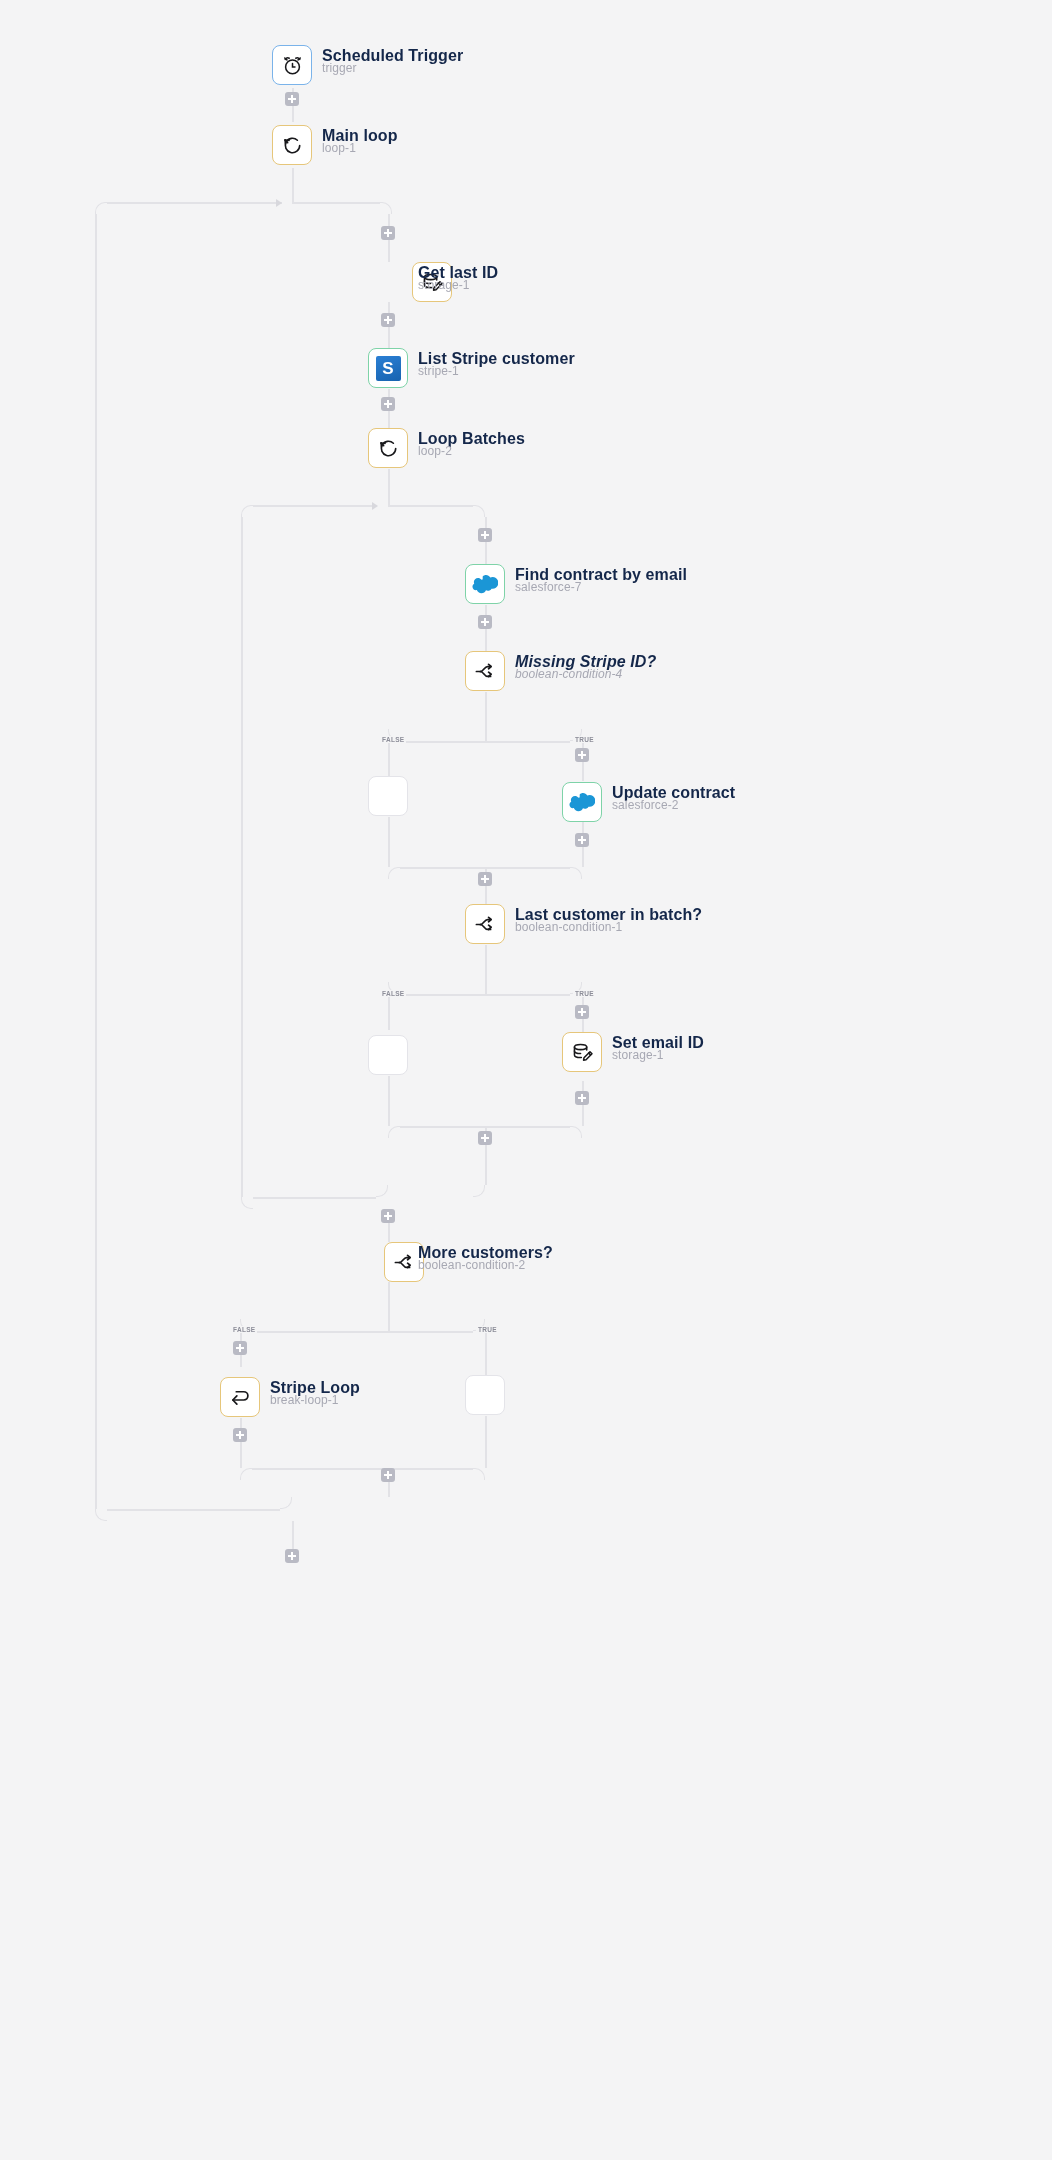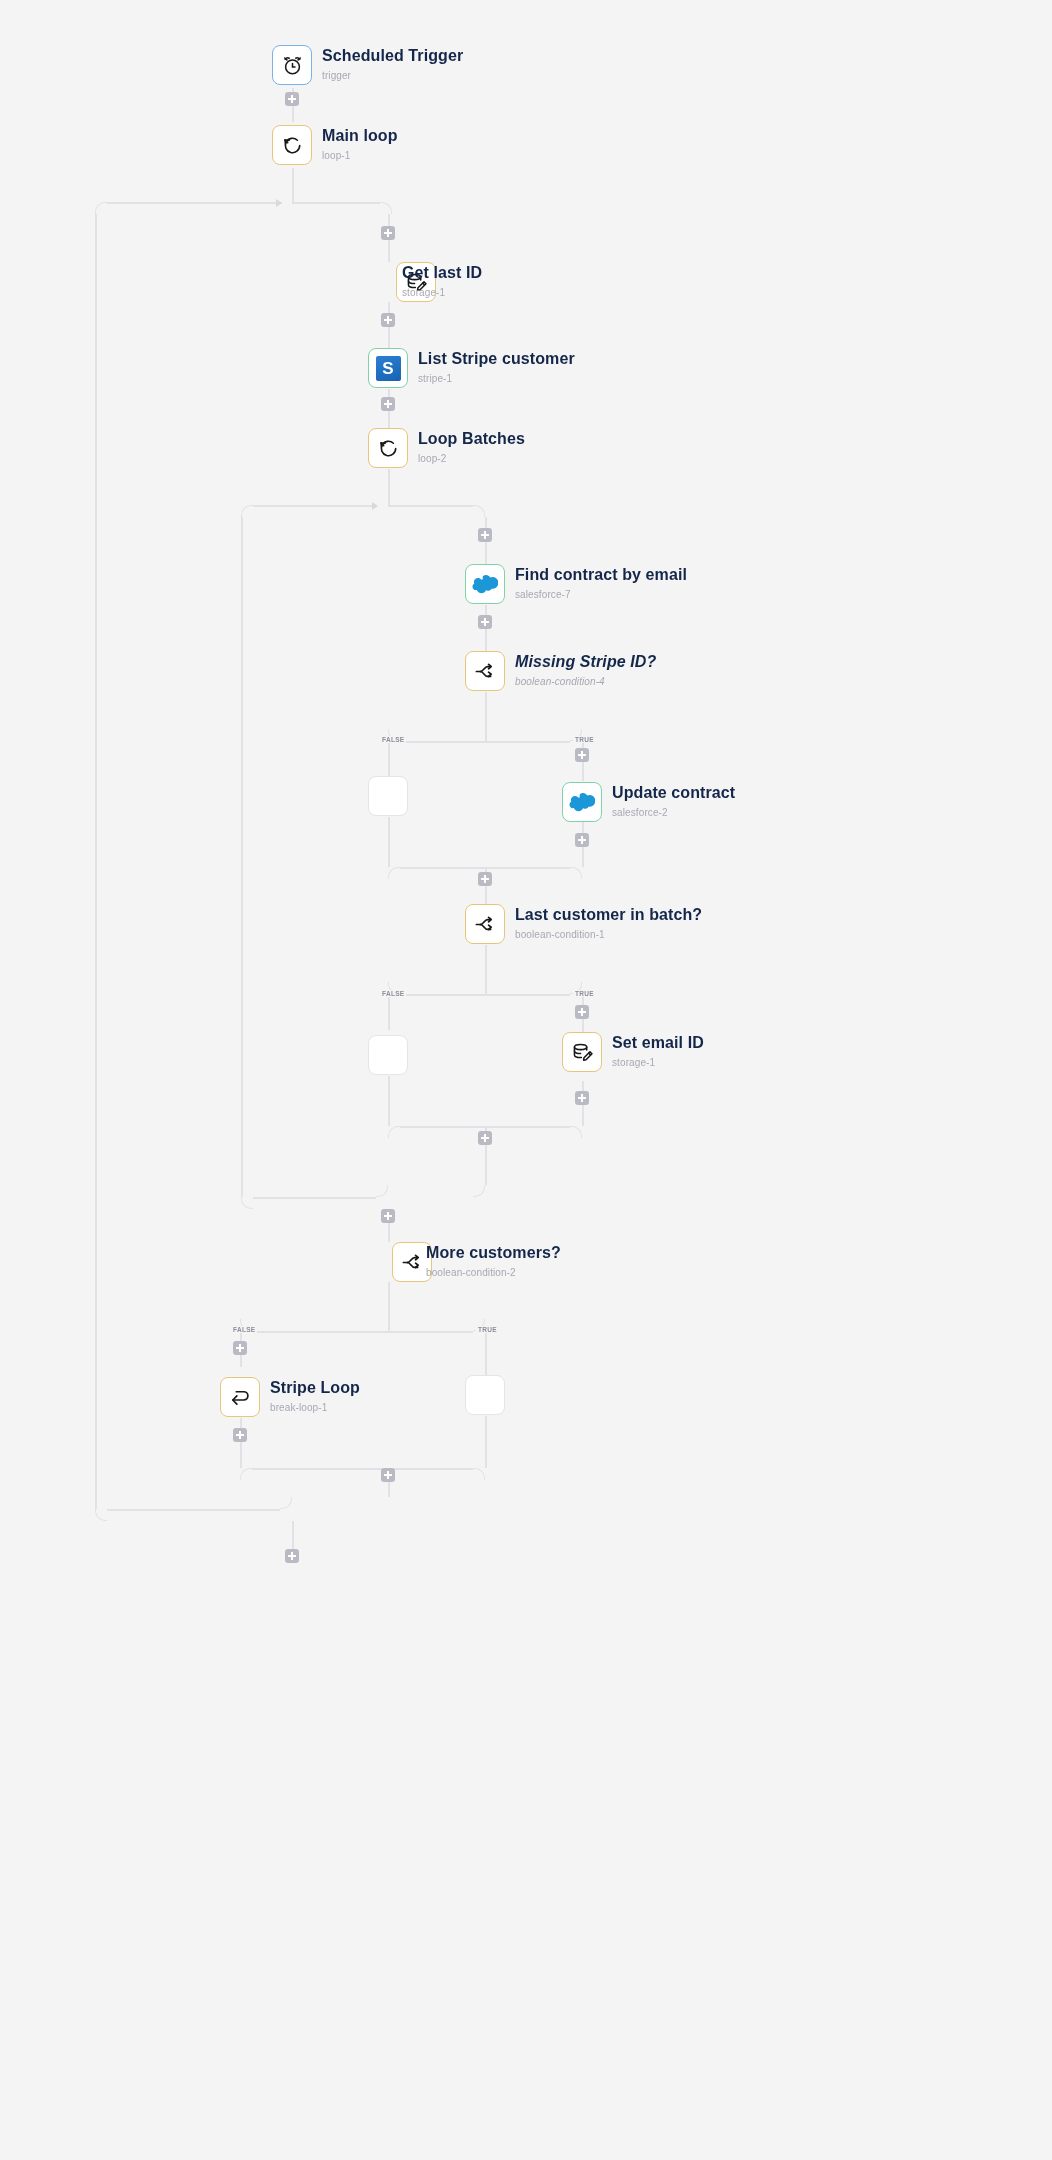--- a/index.html
+++ b/index.html
@@ -84,25 +84,24 @@
     white-space: nowrap;
   }
   .node-title {
     font-size: 16px;
     font-weight: bold;
     color: #14274a;
     line-height: 13px;
     letter-spacing: 0.1px;
   }
   .node-sub {
-    font-size: 10px;
+    font-size: 12px;
     color: #a7a8b3;
     line-height: 12px;
     letter-spacing: 0.1px;
-    margin-top: 8px;
   }
 
   
   .branch-label {
     position: absolute;
     font-size: 6.5px;
     font-weight: bold;
     color: #8d8e99;
     letter-spacing: 0.3px;
     background: #f4f4f5;
@@ -270,21 +269,21 @@
           <path d="M4.3 6.4 L7 9.1"></path>
         </svg>
       </span>
     </div>
     <div class="node-labels">
       <div class="node-title">Main loop</div>
       <div class="node-sub">loop-1</div>
     </div>
   </div>
 
-  <div class="node" style="left:352px; top:262px;padding-left:44px;">
+  <div class="node" style="left:368px; top:262px;padding-left:44px;">
     <div class="node-box">
       <span>
         <svg class="icon-svg" width="23" height="23" viewBox="0 0 24 24" fill="none" stroke="#18181b" stroke-width="1.6" stroke-linecap="round" stroke-linejoin="round">
           <ellipse cx="10" cy="6.3" rx="6.4" ry="2.7"></ellipse>
           <path d="M3.6 6.3v4.1c0 1.5 2.9 2.7 6.4 2.7"></path>
           <path d="M16.4 6.3v3.2"></path>
           <path d="M3.6 10.4v4.1c0 1.5 2.9 2.7 6.4 2.7h.8"></path>
           <path d="M19.8 11.2 13.6 17.4l-.5 2.6 2.6-.5 6.2-6.2z"></path>
           <path d="M18.4 12.6 20.3 14.5"></path>
         </svg>
@@ -407,21 +406,21 @@
           <path d="M18.4 12.6 20.3 14.5"></path>
         </svg>
       </span>
     </div>
     <div class="node-labels">
       <div class="node-title">Set email ID</div>
       <div class="node-sub">storage-1</div>
     </div>
   </div>
 
-  <div class="node" style="left:376px; top:1242px;padding-left:16px;">
+  <div class="node" style="left:368px; top:1242px;padding-left:16px;">
     <div class="node-box">
       <span>
         <svg class="icon-svg" width="23" height="23" viewBox="0 0 24 24" fill="none" stroke="#18181b" stroke-width="1.8" stroke-linecap="round" stroke-linejoin="round">
           <path d="M2.5 12h4.2"></path>
           <path d="M6.7 12c3.2 0 4.2-5.2 7.4-5.2h3.2"></path>
           <path d="M6.7 12c3.2 0 4.2 5.2 7.4 5.2h3.2"></path>
           <path d="M15.2 4.6 17.9 6.8 15.2 9.1"></path>
           <path d="M15.2 12.7 17.9 14.9 15.2 17.2"></path>
         </svg>
       </span>

